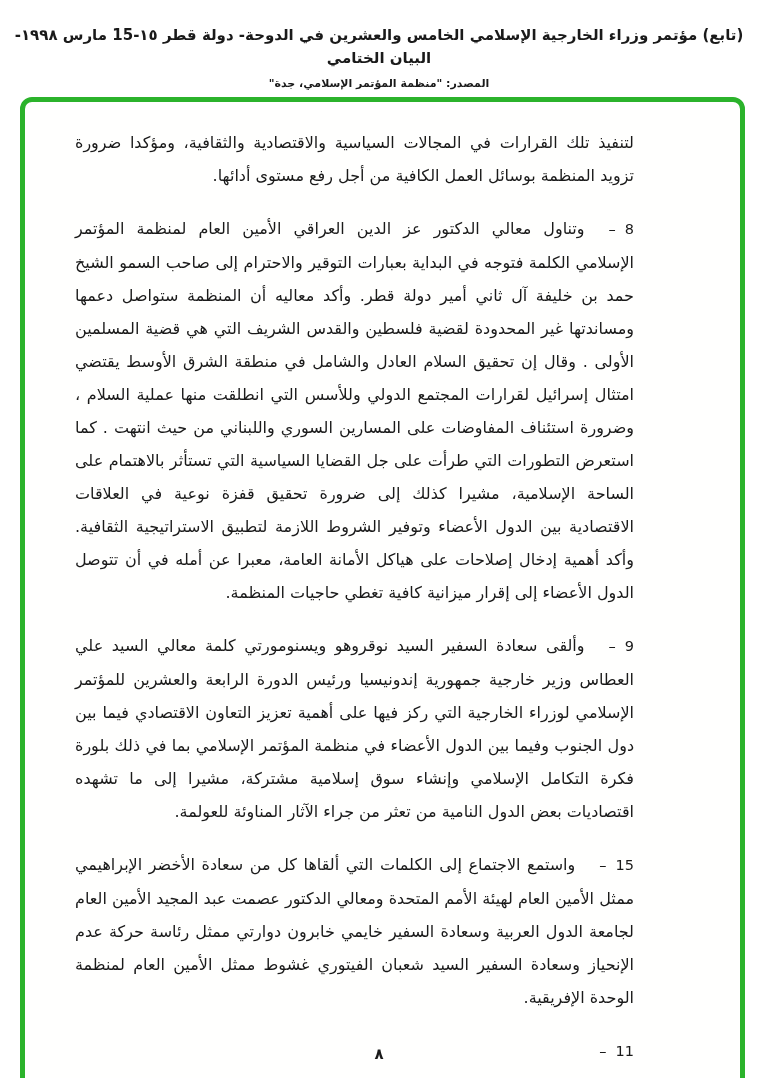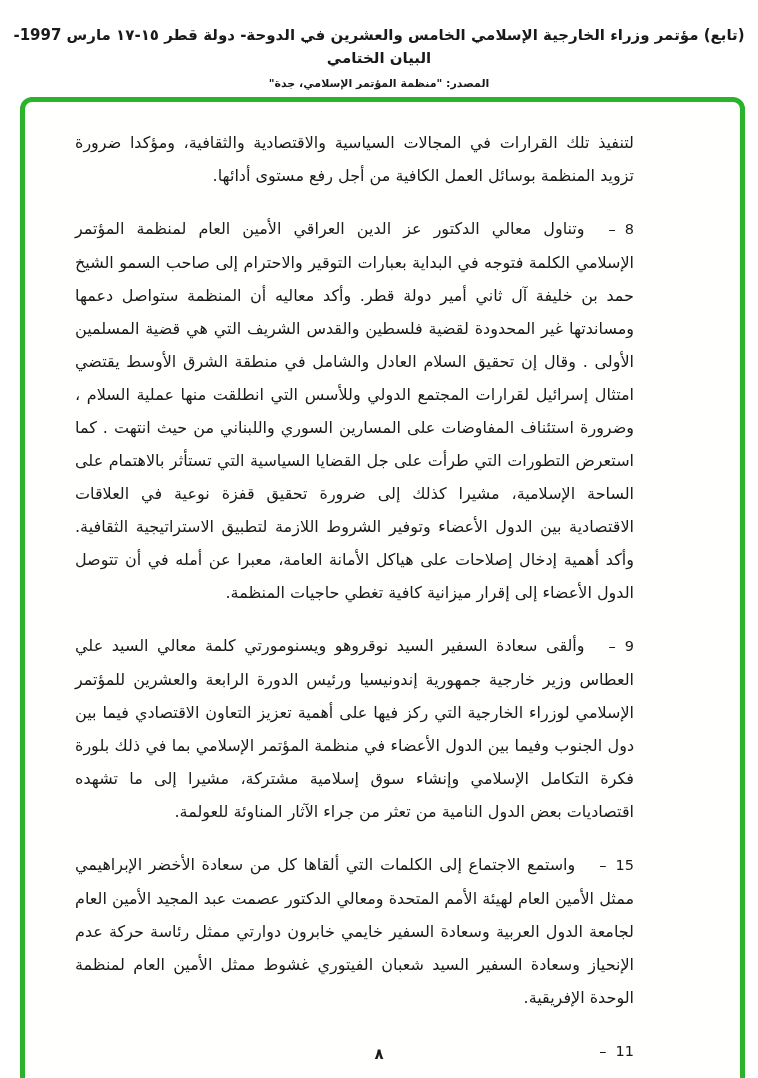--- a/index.html
+++ b/index.html
@@ -70,21 +70,21 @@
     font-size: 15px;
     font-weight: bold;
   }
 </style>
 </head>
 <body>
 
 <div class="page">
 
   <div class="header">
-    <h1 class="title">(تابع) مؤتمر وزراء الخارجية الإسلامي الخامس والعشرين في الدوحة- دولة قطر ١٥-١٧ مارس 1997- البيان الختامي</h1>
+    <h1 class="title">(تابع) مؤتمر وزراء الخارجية الإسلامي الخامس والعشرين في الدوحة- دولة قطر ١٥-15 مارس ١٩٩٨- البيان الختامي</h1>
     <div class="source">المصدر: "منظمة المؤتمر الإسلامي، جدة"</div>
   </div>
 
   <div class="frame">
     <div class="content">
 
       <p class="para">لتنفيذ تلك القرارات في المجالات السياسية والاقتصادية والثقافية، ومؤكدا ضرورة تزويد المنظمة بوسائل العمل الكافية من أجل رفع مستوى أدائها.</p>
 
       <p class="para"><span class="marker">
             <span>–</span>

